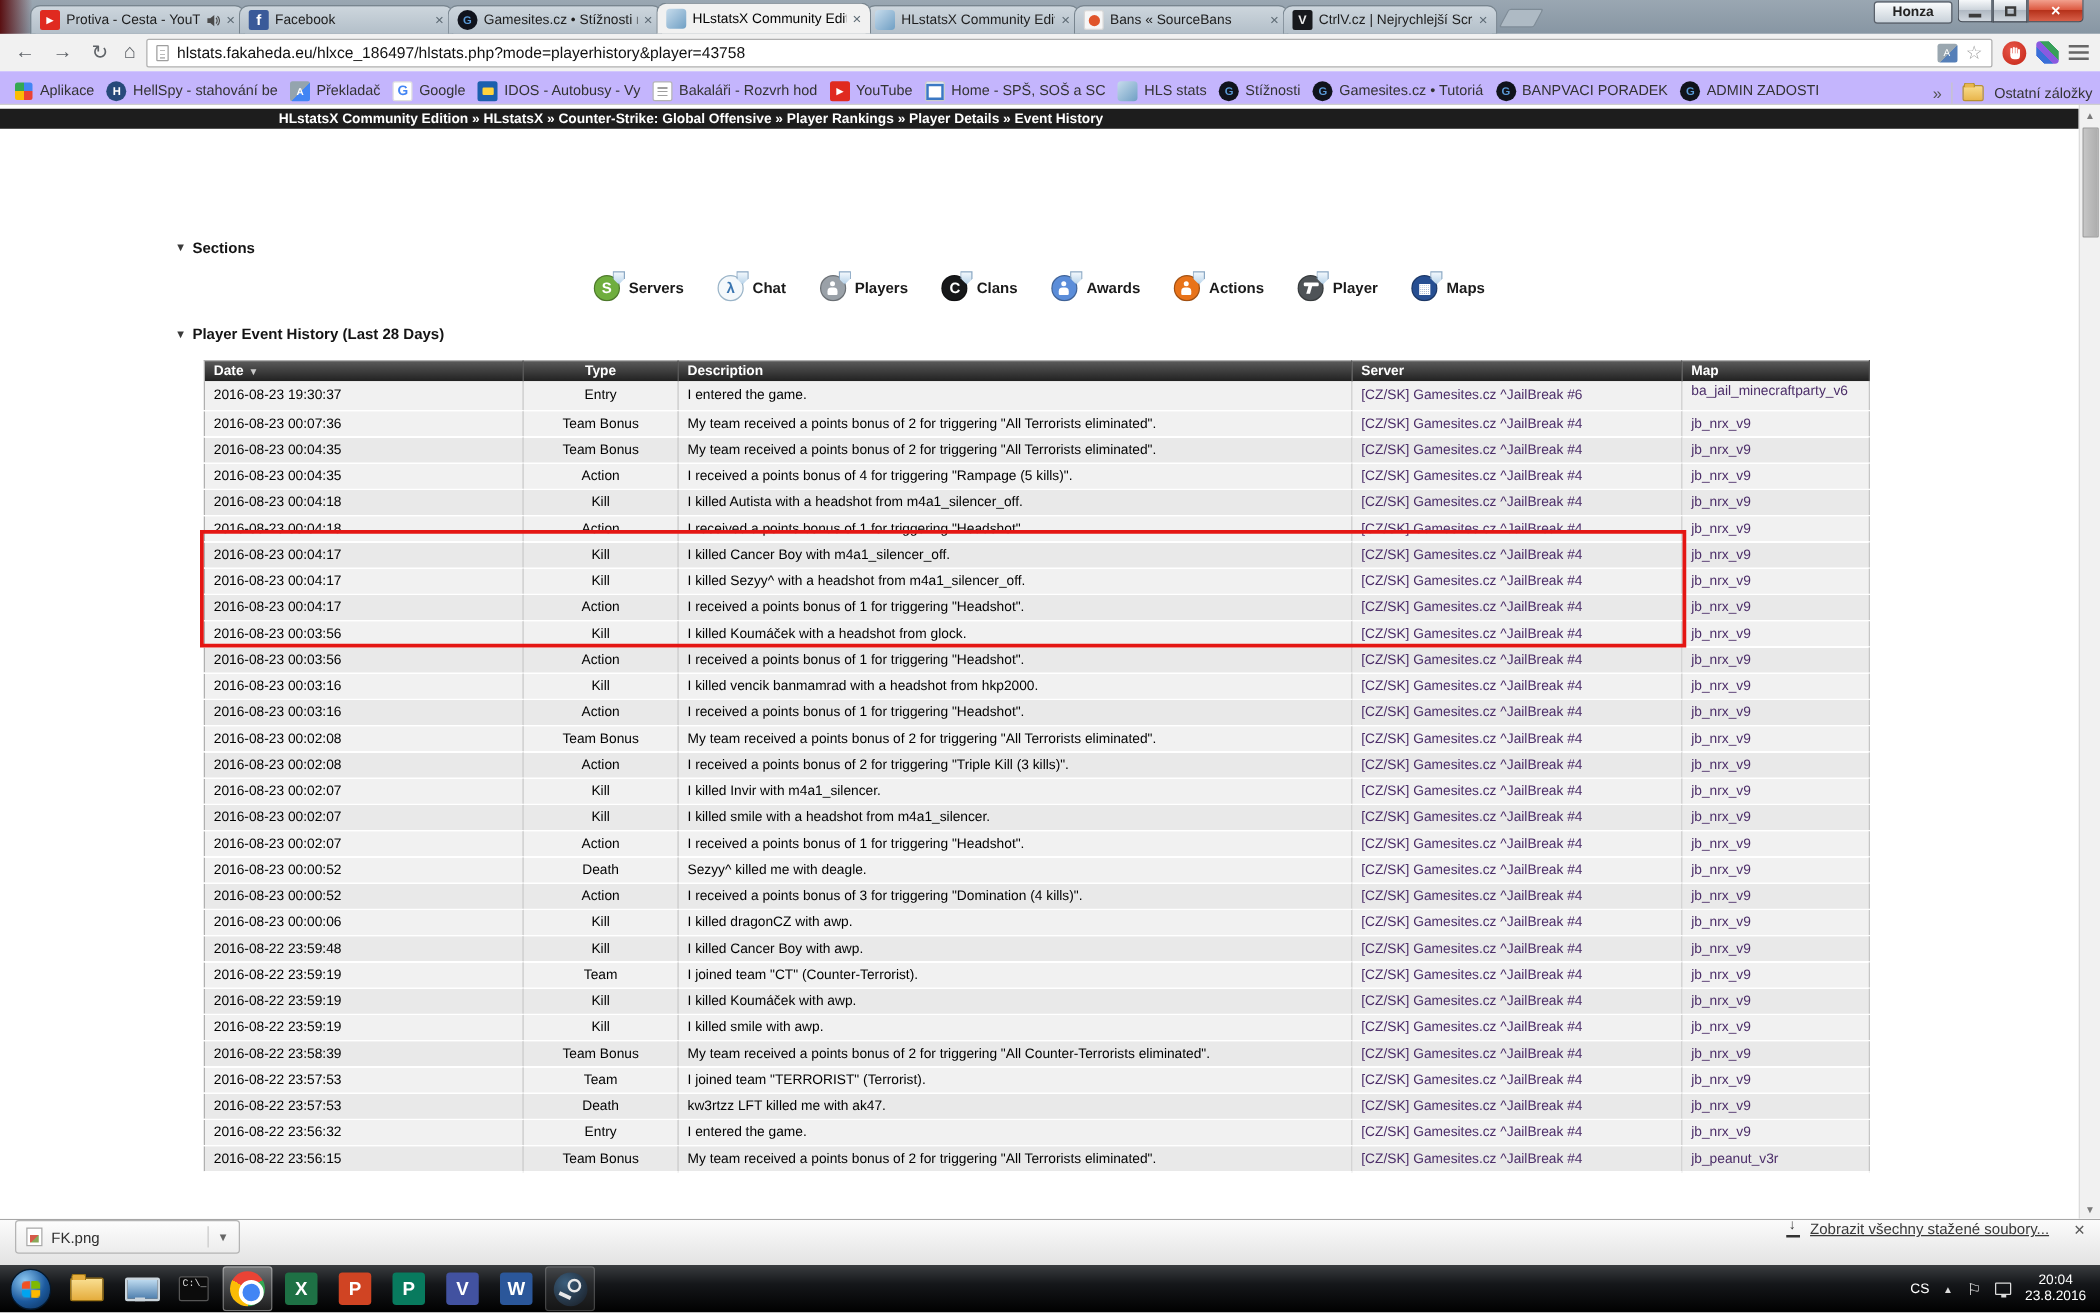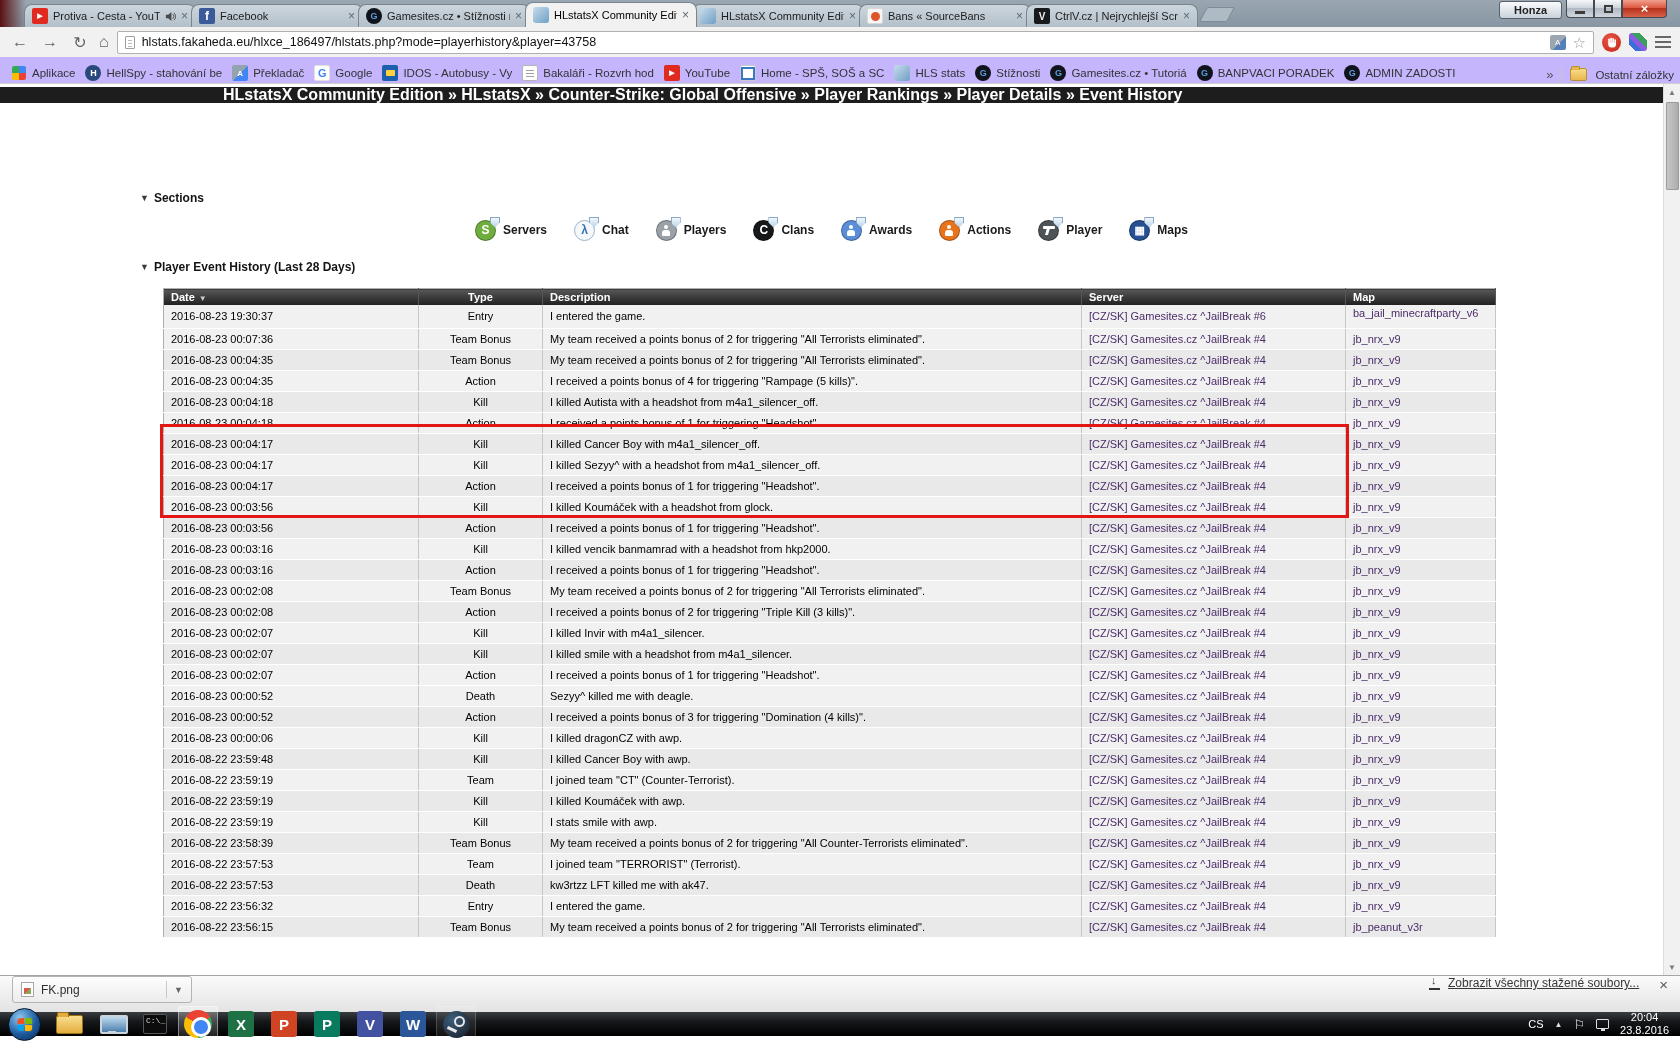--- a/index.html
+++ b/index.html
@@ -62,21 +62,21 @@
   #bmlist{display:flex;align-items:center;overflow:hidden;flex:1}
   .bm{display:flex;align-items:center;gap:5px;padding:2px 5px;border-radius:2px;white-space:nowrap;flex:none}
   .bm-right{margin-left:auto;display:flex;align-items:center;gap:8px;flex:none;padding-left:4px}
   .bm-more{color:#555;font-size:13px}
   .bm-sep{width:1px;height:17px;background:#c6c6c6}
   .folder-sm{width:17px;height:13px;background:linear-gradient(#f8dc8c,#e9b64d);border:1px solid #b8922f;border-radius:2px;position:relative}
   .folder-sm::before{content:"";position:absolute;top:-3px;left:0;width:7px;height:3px;background:#e9b64d;border:1px solid #b8922f;border-bottom:none;border-radius:2px 2px 0 0}
 
   
   #content{position:relative;height:891px;background:#fff;overflow:hidden}
-  #breadcrumb-bar{position:absolute;top:3px;left:0;right:17px;height:16px;background:#1d1d1d;color:#fff;font-size:16px;font-weight:bold;line-height:16px;padding-left:223px;white-space:nowrap;overflow:hidden}
+  #breadcrumb-bar{position:absolute;top:3px;left:0;right:17px;height:16px;background:#1d1d1d;color:#fff;font-size:11px;font-weight:bold;line-height:16px;padding-left:223px;white-space:nowrap;overflow:hidden}
   #sections-row{position:absolute;top:107px;left:140px;font-size:12px;font-weight:bold;color:#141414;display:flex;align-items:center;gap:5px}
   .tri{font-size:9px;color:#3a3a3a}
   #navrow{position:absolute;top:130px;left:0;right:17px;display:flex;justify-content:center;gap:27px;align-items:center;height:32px}
   .nav-item{display:flex;align-items:center;gap:7px;font-size:12px;font-weight:bold;color:#1a1a1a}
   .nav-ico{width:21px;height:21px;border-radius:50%;display:flex;align-items:center;justify-content:center;color:#fff;font-weight:bold;font-size:12px;position:relative;border:1px solid rgba(0,0,0,.3);flex:none}
   .nav-ico::after{content:"";position:absolute;top:-4px;right:-5px;width:8px;height:9px;background:linear-gradient(#f2f8fd,#b9d4ea);border:1px solid #8aa8c4;clip-path:polygon(0 0,100% 0,100% 55%,50% 100%,0 55%)}
   .ico-servers{background:#6fae3e}
   .ico-chat{background:#f4f8fb;color:#3a75b0;border-color:#9ab4c8}
   .ico-players{background:#9aa1a8}
   .ico-clans{background:#17181a}
@@ -120,21 +120,21 @@
   .png-ico{width:13px;height:15px;background:#fff;border:1px solid #a8a8a8;position:relative;flex:none}
   .png-ico::after{content:"";position:absolute;left:2px;right:2px;bottom:2px;height:6px;background:linear-gradient(135deg,#d65b4a 0 50%,#8aa85a 50%)}
   #dl-caret{margin-left:auto;border-left:1px solid #c9c9c9;padding-left:7px;color:#666;font-size:9px;height:17px;display:flex;align-items:center}
   #dl-show{margin-left:auto;display:flex;align-items:center;gap:7px;font-size:12px;color:#383838;text-decoration:underline}
   .dlarrow{width:13px;height:13px;position:relative;text-decoration:none;display:block}
   .dlarrow::before{content:"↓";position:absolute;top:-3px;left:3px;font-size:11px;color:#333}
   .dlarrow::after{content:"";position:absolute;bottom:0;left:1px;right:1px;height:2px;background:#333}
   #dl-close{margin-left:20px;color:#5a5a5a;font-size:15px}
 
   
-  #taskbar{height:24px;background:linear-gradient(#3a3d40,#15171a 40%,#000);display:flex;align-items:center;padding-left:3px;gap:3px}
+  #taskbar{height:38px;background:linear-gradient(#3a3d40,#15171a 40%,#000);display:flex;align-items:center;padding-left:3px;gap:3px}
   #start-orb{width:33px;height:33px;border-radius:50%;margin:0 5px;background:radial-gradient(circle at 35% 28%,#8cc8f2,#1c5a9e 55%,#0a2c55);border:1px solid #04182c;display:flex;align-items:center;justify-content:center}
   .winflag{width:15px;height:13px;display:grid;grid-template:1fr 1fr/1fr 1fr;gap:1px;border-radius:3px;overflow:hidden;transform:perspective(40px) rotateY(-14deg)}
   .winflag i:nth-child(1){background:#f25022}.winflag i:nth-child(2){background:#7fba00}
   .winflag i:nth-child(3){background:#00a4ef}.winflag i:nth-child(4){background:#ffb900}
   .task{width:40px;height:36px;display:flex;align-items:center;justify-content:center;border-radius:3px;flex:none}
   .task.active{background:linear-gradient(rgba(255,255,255,.30),rgba(255,255,255,.10));box-shadow:inset 0 0 0 1px rgba(255,255,255,.4)}
   .task.open{background:rgba(255,255,255,.08);box-shadow:inset 0 0 0 1px rgba(255,255,255,.18)}
   .folder-ico{width:27px;height:19px;background:linear-gradient(#f9df92,#e5ad3d);border:1px solid #9a7215;border-radius:2px;position:relative}
   .folder-ico::before{content:"";position:absolute;top:-4px;left:0;width:10px;height:4px;background:#e5ad3d;border:1px solid #9a7215;border-bottom:none;border-radius:2px 2px 0 0}
   .monitor-ico{width:24px;height:19px;position:relative}
@@ -541,21 +541,21 @@
             <tr class="od">
               <td class="c-date">2016-08-22 23:59:19</td>
               <td class="c-type">Kill</td>
               <td class="c-desc">I killed Koumáček with awp.</td>
               <td class="c-server">[CZ/SK] Gamesites.cz ^JailBreak #4</td>
               <td class="c-map">jb_nrx_v9</td>
             </tr>
             <tr class="ev">
               <td class="c-date">2016-08-22 23:59:19</td>
               <td class="c-type">Kill</td>
-              <td class="c-desc">I stats smile with awp.</td>
+              <td class="c-desc">I killed smile with awp.</td>
               <td class="c-server">[CZ/SK] Gamesites.cz ^JailBreak #4</td>
               <td class="c-map">jb_nrx_v9</td>
             </tr>
             <tr class="od">
               <td class="c-date">2016-08-22 23:58:39</td>
               <td class="c-type">Team Bonus</td>
               <td class="c-desc">My team received a points bonus of 2 for triggering "All Counter-Terrorists eliminated".</td>
               <td class="c-server">[CZ/SK] Gamesites.cz ^JailBreak #4</td>
               <td class="c-map">jb_nrx_v9</td>
             </tr>

